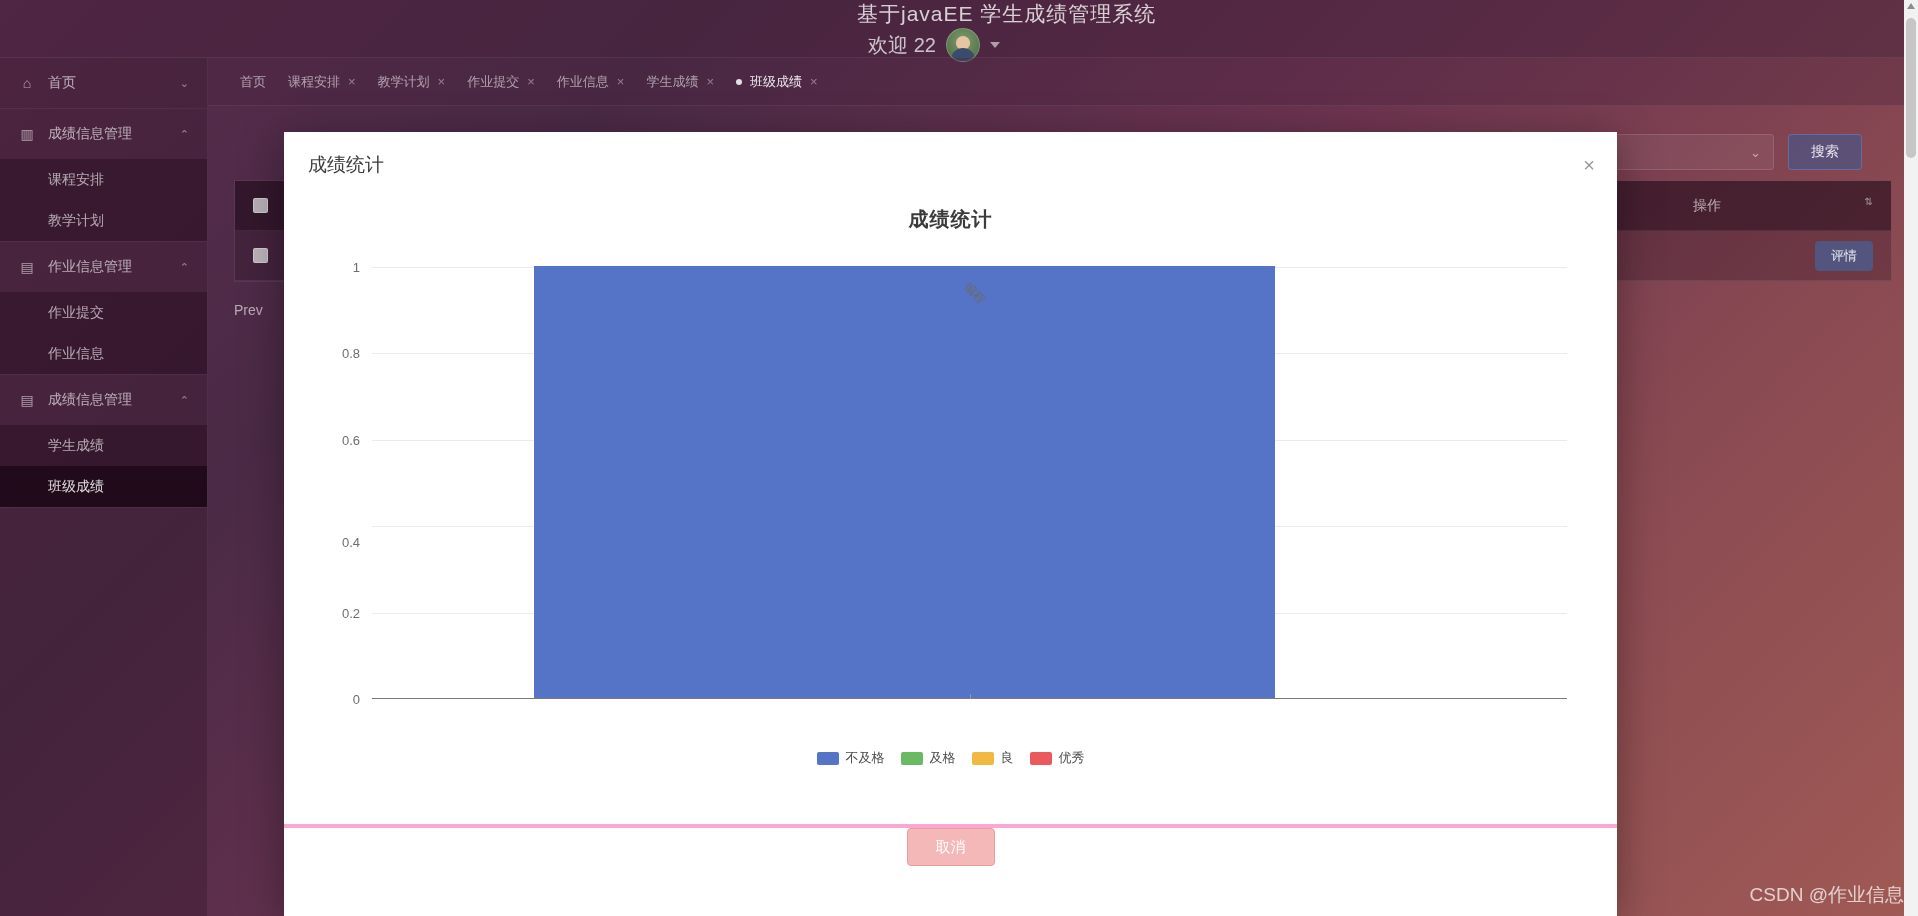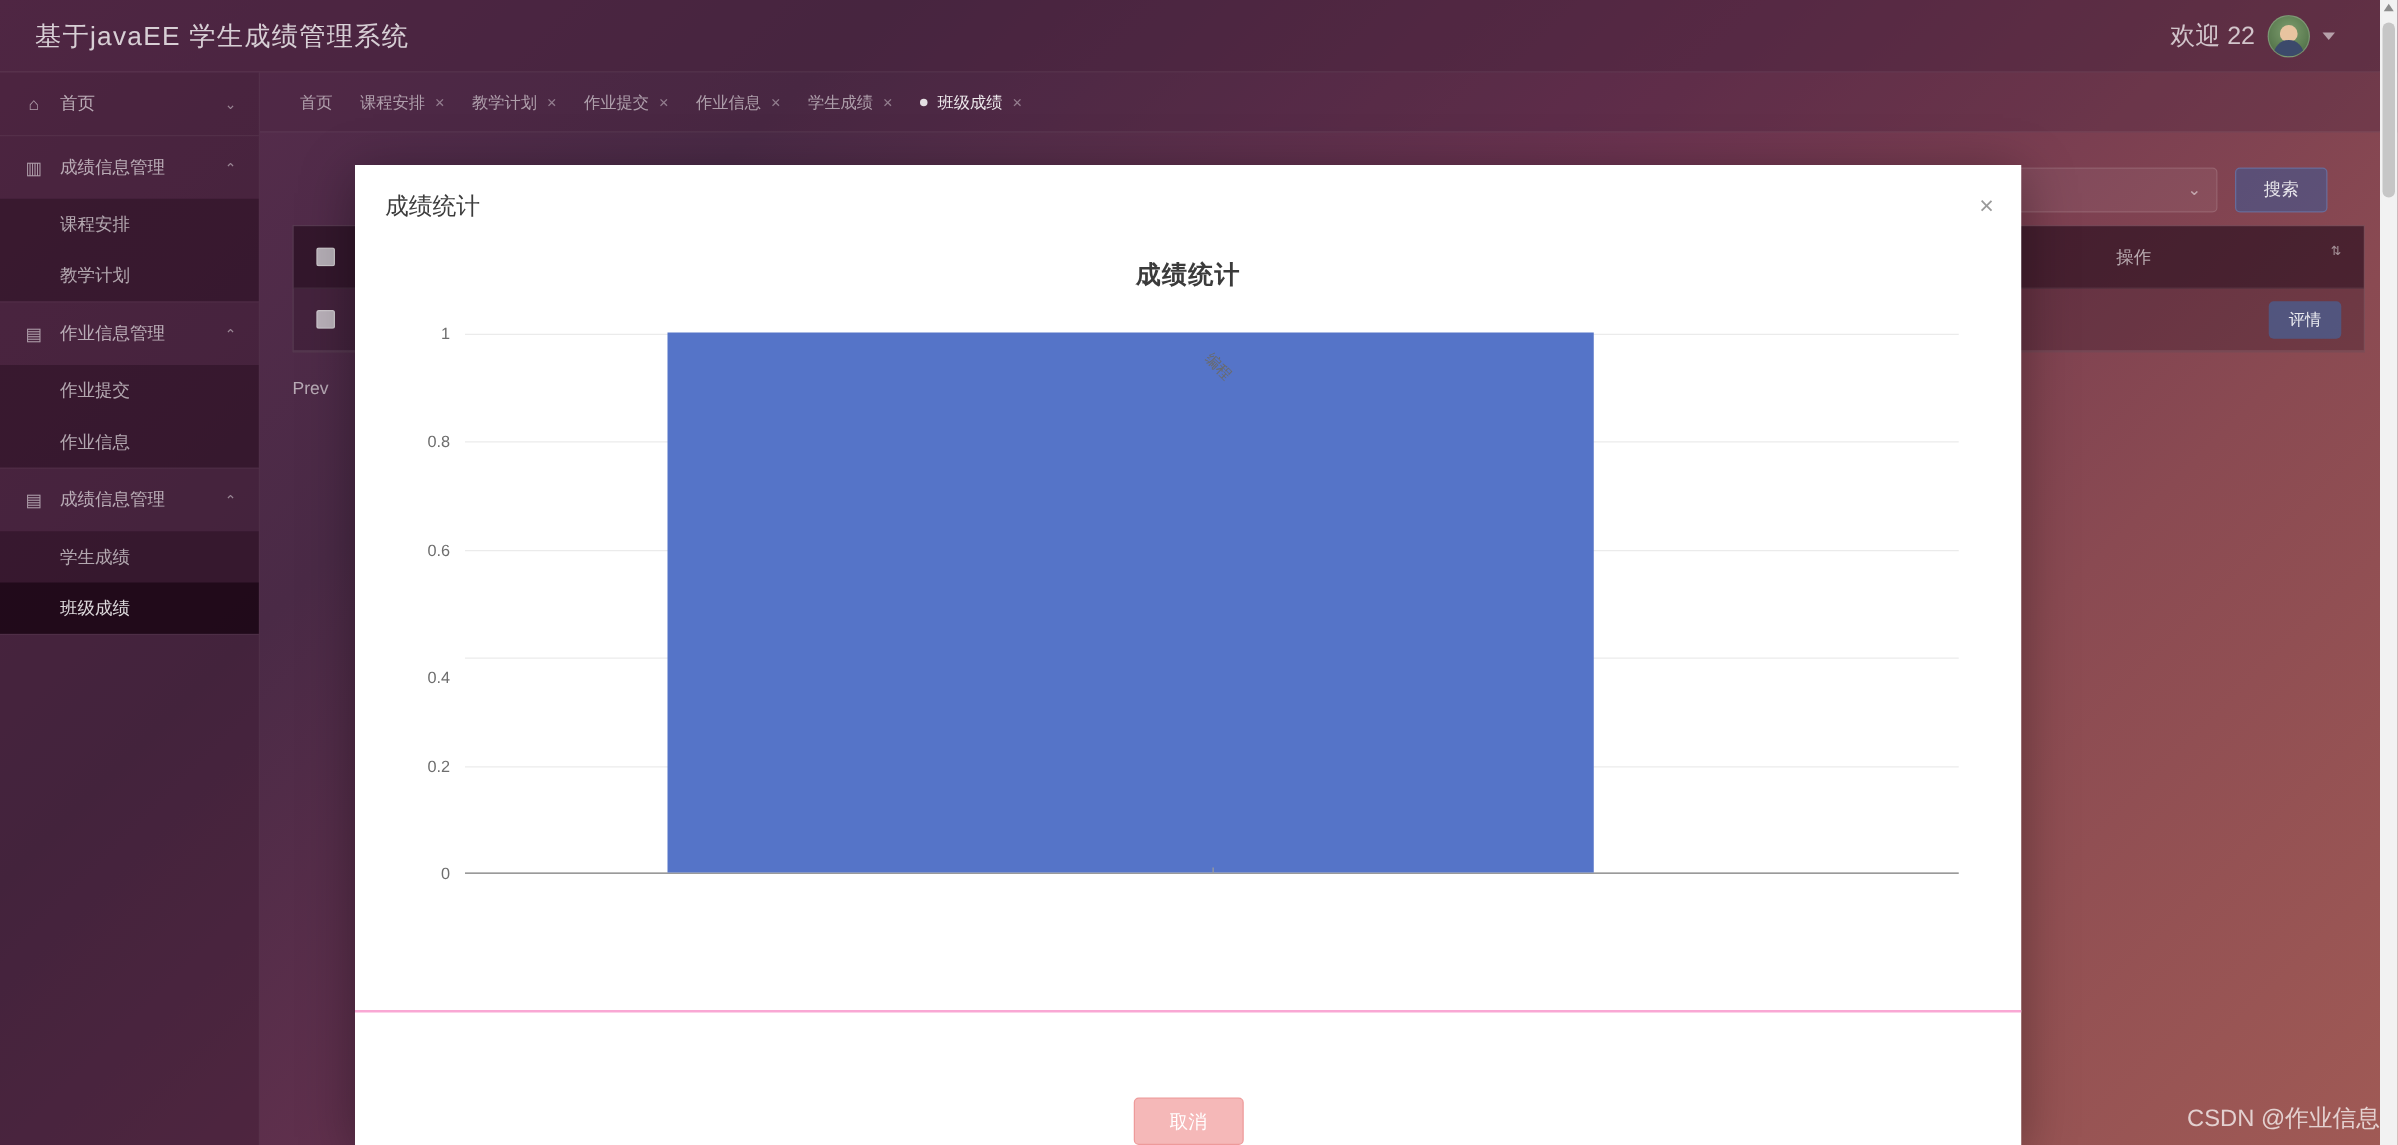--- a/index.html
+++ b/index.html
@@ -13,20 +13,21 @@
     position: relative;
   }
   
   #app { position: absolute; inset: 0; }
 
   .topbar {
     position: absolute; top: 0; left: 0; right: 0; height: 58px;
     background: rgba(70,32,58,0.55);
     display: flex; align-items: center;
     border-bottom: 1px solid rgba(255,255,255,0.07);
+    flex-direction: column;
   }
   .brand {
     color: rgba(255,255,255,0.78);
     font-size: 21px; letter-spacing: 1px;
     padding-left: 28px; width: 260px; white-space: nowrap;
   }
   .topbar-spacer { flex: 1; }
   .user-area {
     display: flex; align-items: center; gap: 10px;
     padding-right: 50px; color: rgba(255,255,255,0.72); font-size: 20px;
@@ -192,23 +193,23 @@
   }
   .legend {
     position: absolute; bottom: 52px; left: 0; right: 0;
     display: flex; align-items: center; justify-content: center; gap: 16px;
   }
   .legend-item { display: flex; align-items: center; gap: 7px; cursor: pointer; }
   .legend-swatch { width: 22px; height: 13px; border-radius: 2px; }
   .legend-label { font-size: 13px; color: #4d4d4d; }
 
   .modal-foot {
-    position: absolute; left: 0; right: 0; bottom: 0; height: 108px;
-    display: flex; align-items: flex-end; justify-content: center;
-    border-top: 2px solid #f9a8d4;
+    position: absolute; left: 0; right: 0; bottom: 0; height: 92px;
+    display: flex; align-items: flex-start; justify-content: center;
+    border-top: 4px solid #f9a8d4;
   }
   .cancel-btn {
     height: 38px; padding: 0 28px; border-radius: 4px;
     background: #f5b8b8; border: 1px solid #ee9a9a;
     color: #ffffff; font-size: 15px;
     display: flex; align-items: center; justify-content: center; cursor: pointer;
   }
 
   .watermark {
     position: absolute; right: 14px; bottom: 8px;
@@ -376,20 +377,38 @@
             <div class="gridline" style="top: 40%;"></div>
             <div class="y-label" style="top: 40%;">0.6</div>
             <div class="gridline" style="top: 20%;"></div>
             <div class="y-label" style="top: 20%;">0.8</div>
             <div class="gridline" style="top: 0%;"></div>
             <div class="y-label" style="top: 0%;">1</div>
             <div class="bar" style="background: rgb(85, 116, 200); width: 62%; left: 13.575%; height: 100%;"></div>
             <div class="axis-tick" style="left: 50%;"></div>
             <div class="x-tick-label" style="left: calc(50% + 2px); bottom: -12px;">编程</div>
           </div>
+        <div class="legend" id="legend">
+            <div class="legend-item">
+              <span class="legend-swatch" style="background: rgb(85, 116, 200);"></span>
+              <span class="legend-label">不及格</span>
+            </div>
+            <div class="legend-item">
+              <span class="legend-swatch" style="background: rgb(106, 186, 99);"></span>
+              <span class="legend-label">及格</span>
+            </div>
+            <div class="legend-item">
+              <span class="legend-swatch" style="background: rgb(241, 185, 66);"></span>
+              <span class="legend-label">良</span>
+            </div>
+            <div class="legend-item">
+              <span class="legend-swatch" style="background: rgb(234, 90, 90);"></span>
+              <span class="legend-label">优秀</span>
+            </div>
+          </div>
       </div>
 
     </div>
 
     <div class="modal-foot">
       <div class="cancel-btn">取消</div>
     </div>
   </div>
 
   <div class="watermark">CSDN @作业信息</div>

